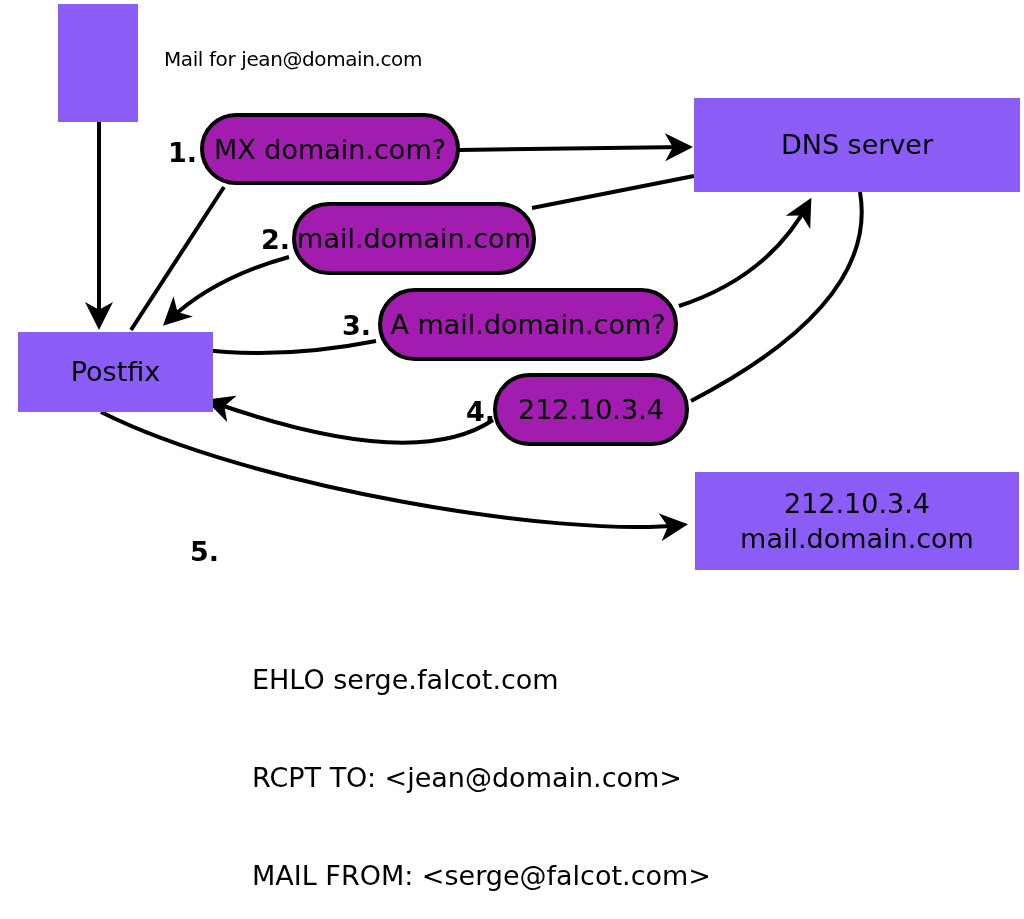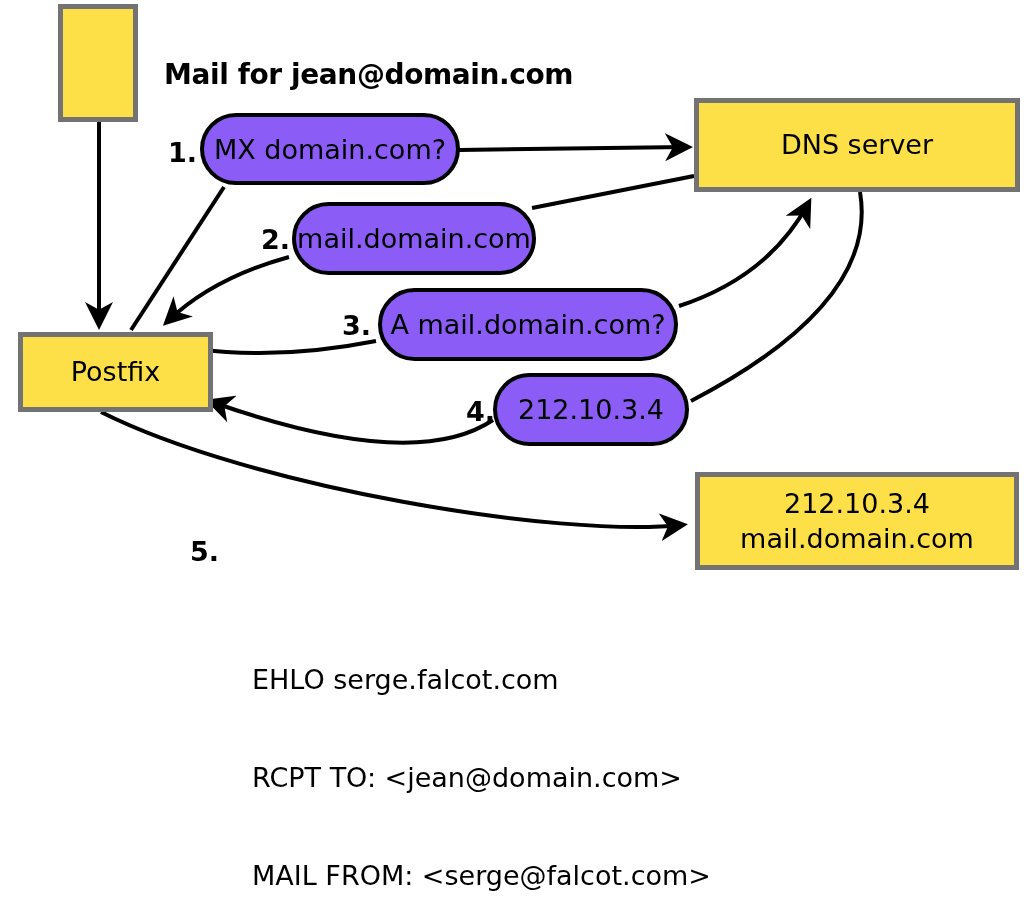--- a/index.html
+++ b/index.html
@@ -17,32 +17,32 @@
     left: 0; top: 0;
     width: 1024px; height: 919px;
   }
   #arrow-layer path.link {
     fill: none;
     stroke: #000000;
     stroke-width: 4px;
   }
   .node {
     position: absolute;
-    background: #fde047;
-    border: 5px solid #737373;
+    background: #8b5cf6;
+    border: 5px solid #8b5cf6;
     display: flex;
     align-items: center;
     justify-content: center;
     font-size: 27px;
     line-height: 34px;
     box-sizing: border-box;
   }
   .pill {
     position: absolute;
-    background: #8b5cf6;
+    background: #a21caf;
     border: 4px solid #000000;
     border-radius: 40px;
     display: flex;
     align-items: center;
     justify-content: center;
     text-align: center;
     font-size: 27px;
     box-sizing: border-box;
   }
   .stepnum {
@@ -51,23 +51,23 @@
     font-weight: bold;
     line-height: 32px;
   }
   .label {
     position: absolute;
     font-size: 27px;
     line-height: 32px;
     white-space: nowrap;
   }
   #diagram-title {
-    left: 164px; top: 59px;
-    font-size: 28px;
-    font-weight: 700;
+    left: 164px; top: 43px;
+    font-size: 20px;
+    font-weight: 400;
     letter-spacing: -0.4px;
   }
   #step5-label { left: 252px; top: 536px; }
   #num5 { left: 190px; top: 536px; }
   #smtp-block {
     position: absolute;
     left: 252px; top: 599px;
     font-size: 27px;
     line-height: 32.6px;
     white-space: pre;

